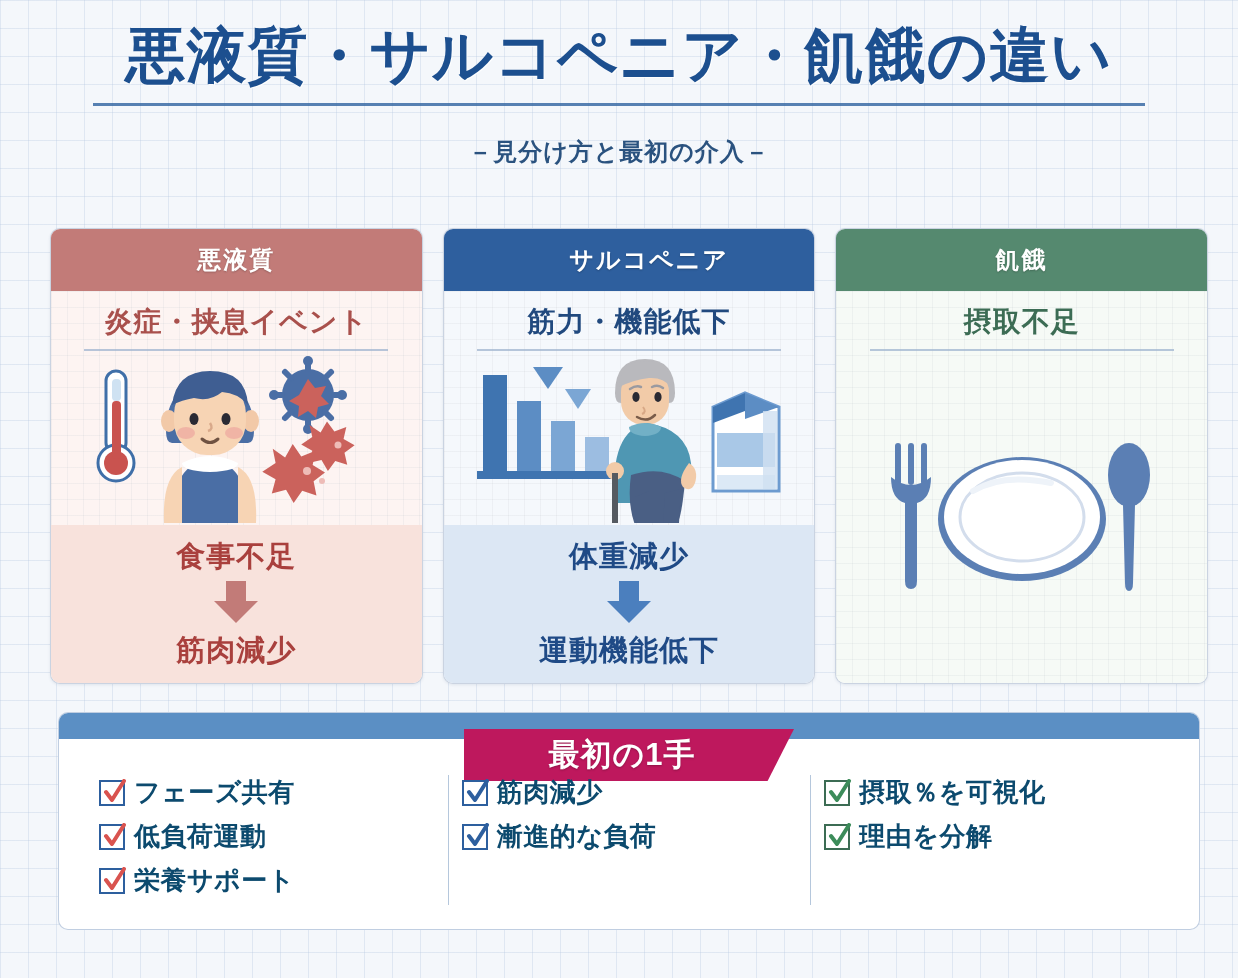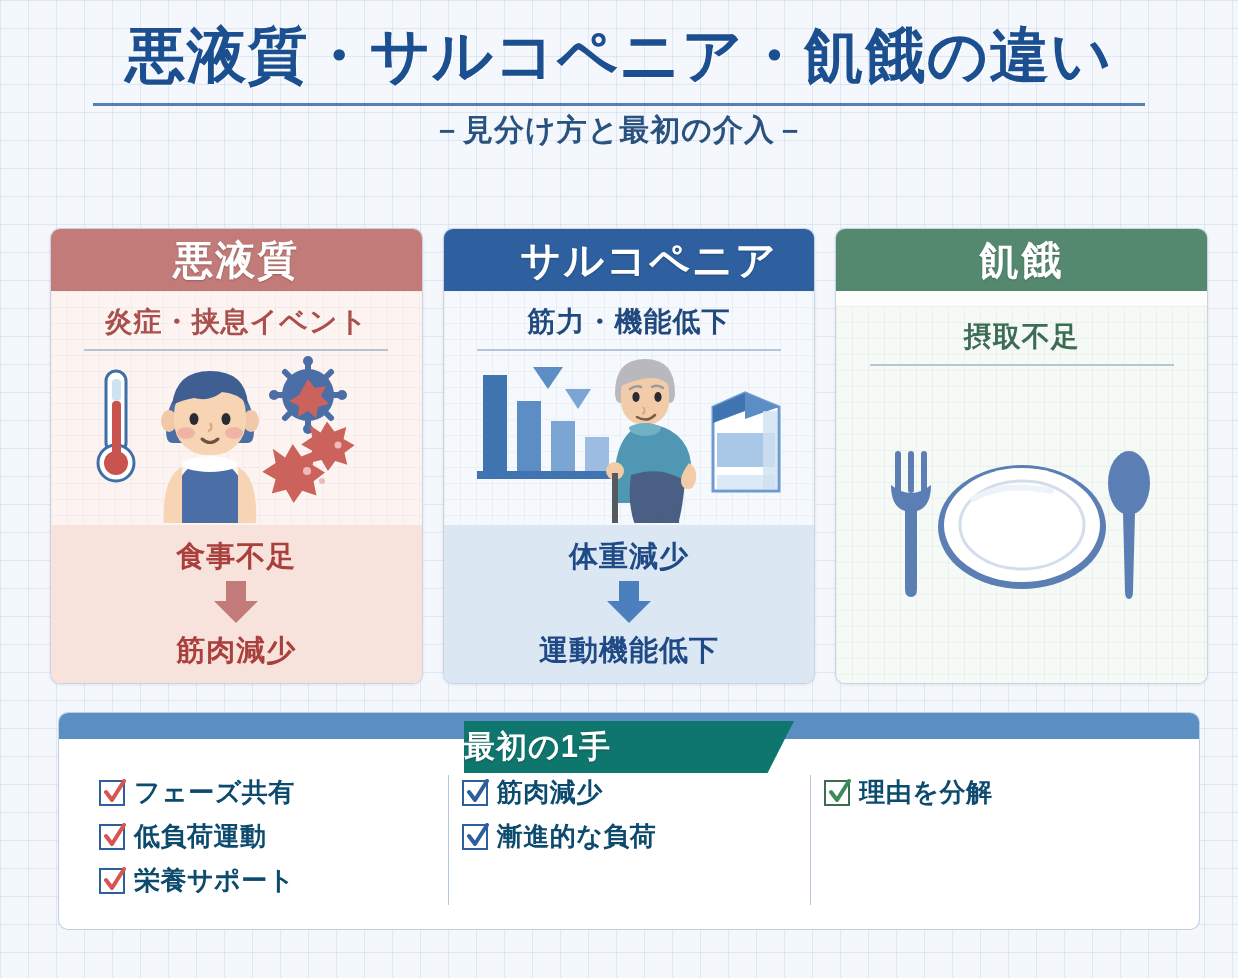--- a/index.html
+++ b/index.html
@@ -22,40 +22,40 @@
   #title {
     font-size: 60px; font-weight: bold; letter-spacing: 1px;
     color: #1c4f8f; line-height: 1.12;
     text-shadow: 1px 1px 0 rgba(255,255,255,0.8);
   }
   #title-rule {
     width: 1052px; height: 3px; margin: 14px auto 0;
     background: #3a6ba5; opacity: .85;
   }
   #subtitle {
-    margin-top: 4px; font-size: 30px; font-weight: bold;
+    margin-top: 30px; font-size: 24px; font-weight: bold;
     color: #2a527f; letter-spacing: 1px;
   }
 
   
   #cards {
     position: absolute; top: 228px; left: 50px;
     width: 1158px; height: 456px;
     display: flex; gap: 20px;
   }
   .card {
     flex: 1 1 0; display: flex; flex-direction: column;
     border-radius: 10px; overflow: hidden;
     border: 1px solid rgba(140,160,190,0.45);
     box-shadow: 0 1px 3px rgba(40,70,110,0.10);
     background: #fdfdfe;
   }
   .card-head {
     height: 62px; display: flex; align-items: center; justify-content: center;
-    color: #ffffff; font-size: 40px; font-weight: bold; letter-spacing: 2px;
+    color: #ffffff; font-size: 24px; font-weight: bold; letter-spacing: 2px;
     text-shadow: 0 1px 2px rgba(0,0,0,0.22);
   }
   .card-body {
     flex: 1 1 auto; display: flex; flex-direction: column;
     align-items: center; padding-top: 12px;
     position: relative;
     background-image:
       linear-gradient(to right, rgba(190,195,205,0.16) 1px, transparent 1px),
       linear-gradient(to bottom, rgba(190,195,205,0.16) 1px, transparent 1px);
     background-size: 16px 16px;
@@ -83,44 +83,44 @@
   .card.red   .card-foot { background: #f8e2dc; }
   .card.red   .foot-text { color: #a9403d; }
 
   .card.blue  .card-head { background: #2e5f9e; padding-left: 40px; }
   .card.blue  .card-body { background-color: #f5f8fc; }
   .card.blue  .card-sub  { color: #21497e; }
   .card.blue  .card-foot { background: #dce7f4; }
   .card.blue  .foot-text { color: #1f4a86; }
 
   .card.green .card-head { background: #55896f; }
-  .card.green .card-body { background-color: #f6faf6; margin-top: 15px; }
+  .card.green .card-body { background-color: #f6faf6; }
   .card.green .card-sub  { color: #3c6c54; }
   .card.green .card-foot { background: #e3eedd; }
   .card.green .foot-text { color: #2c4b38; }
 
   
   #panel {
     position: absolute; top: 712px; left: 58px;
     width: 1142px; height: 218px;
     background: #ffffff;
     border: 1px solid rgba(140,165,200,0.55);
     border-radius: 10px;
     overflow: hidden;
   }
   #panel-strip {
     position: absolute; top: 0; left: 0; width: 100%; height: 26px;
     background: #5b8fc4;
   }
   #panel-banner {
-    position: absolute; top: 8px; left: 50%; transform: translateX(-50%);
+    position: absolute; top: 16px; left: 50%; transform: translateX(-50%);
     width: 330px; height: 52px;
-    background: #0f766e;
+    background: #be185d;
     clip-path: polygon(0 0, 100% 0, 92% 100%, 0 100%);
-    display: flex; align-items: center; justify-content: flex-start;
+    display: flex; align-items: center; justify-content: center;
   }
   #panel-banner-label {
     color: #ffffff; font-size: 31px; font-weight: bold; letter-spacing: 1px;
     text-shadow: 0 1px 2px rgba(0,0,0,0.25); margin-right: 14px;
   }
   #checklist {
     position: absolute; top: 56px; left: 0; width: 100%; height: 162px;
     display: flex; padding: 0 26px;
   }
   .check-col {
@@ -375,18 +375,26 @@
       </div>
     </div>
 
     <div class="check-col green">
       <div class="check-item">
         <span class="cbox">
           <svg width="24" height="26" viewBox="0 0 24 26">
               <path d="M3 13 L9 21 L21 2" stroke="#3c8c5a" stroke-width="4" fill="none" stroke-linecap="round" stroke-linejoin="round"></path>
             </svg>
         </span>
+        <span class="ctext">摂取％を可視化</span>
+      </div>
+      <div class="check-item">
+        <span class="cbox">
+          <svg width="24" height="26" viewBox="0 0 24 26">
+              <path d="M3 13 L9 21 L21 2" stroke="#3c8c5a" stroke-width="4" fill="none" stroke-linecap="round" stroke-linejoin="round"></path>
+            </svg>
+        </span>
         <span class="ctext">理由を分解</span>
       </div>
     </div>
 
   </div>
 </div>
 
 </body></html>

